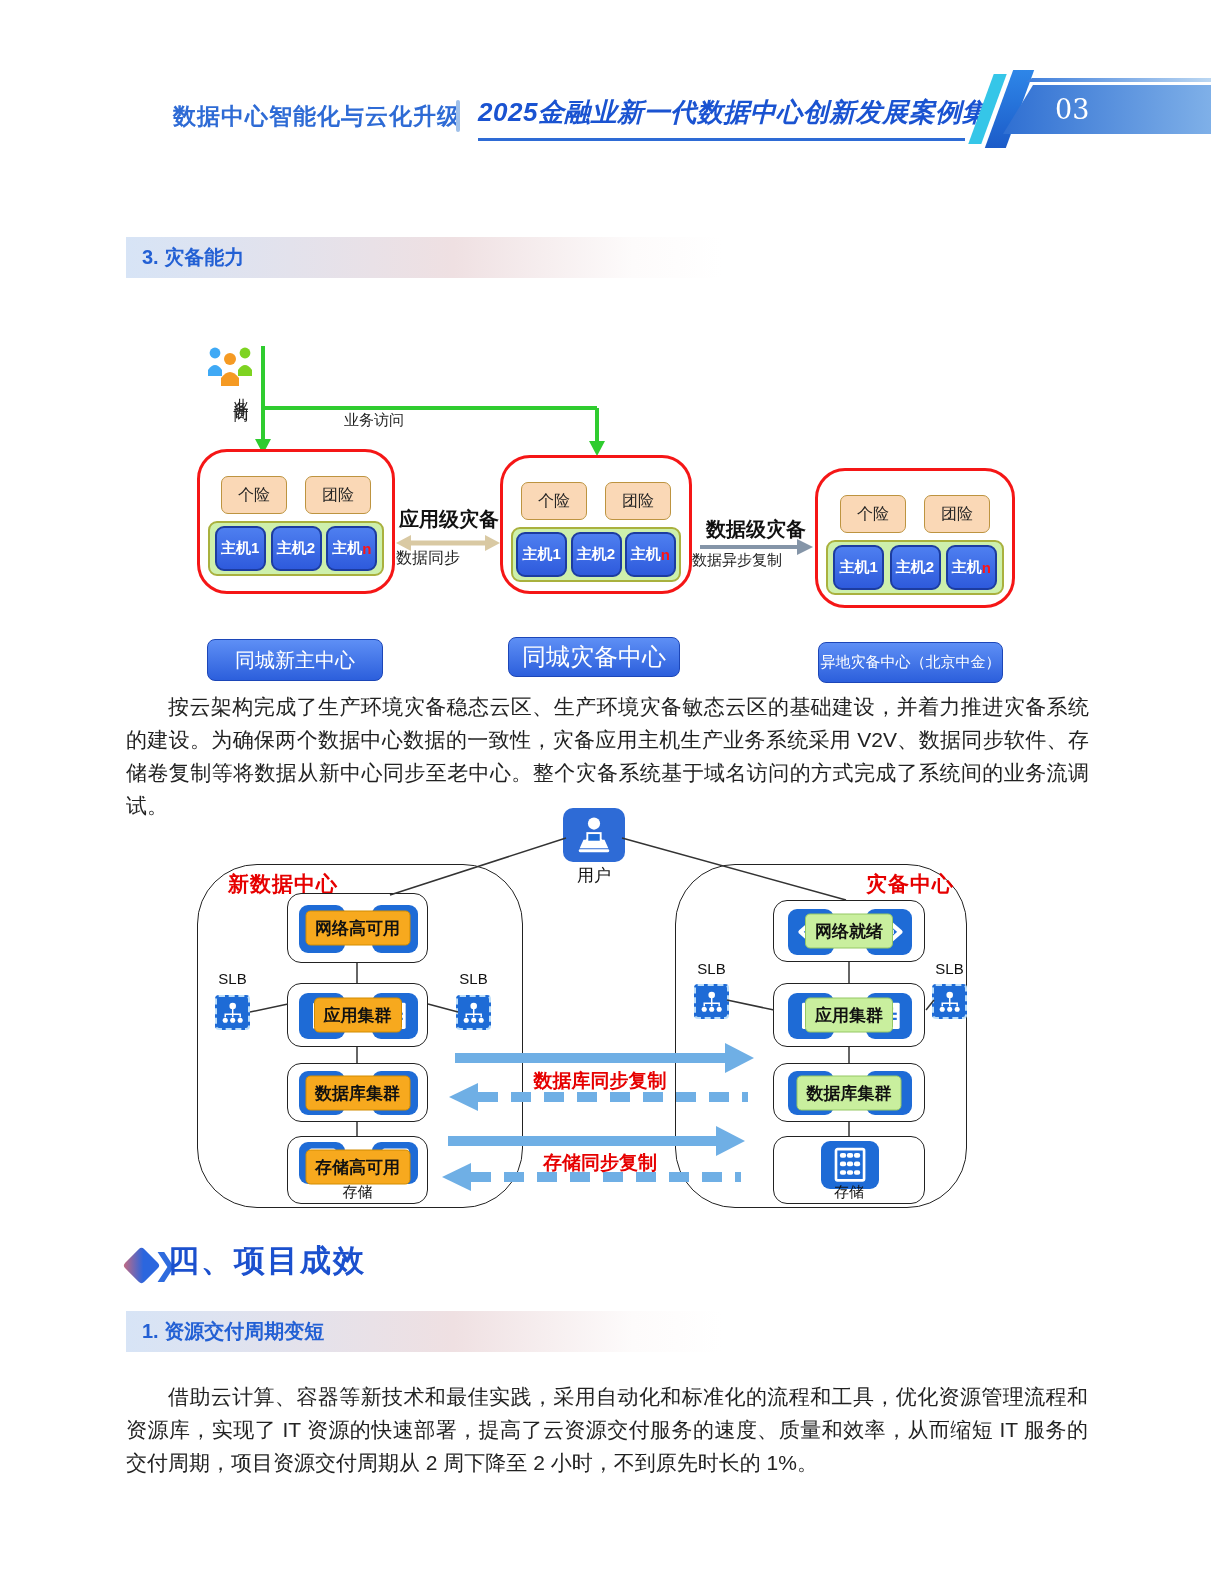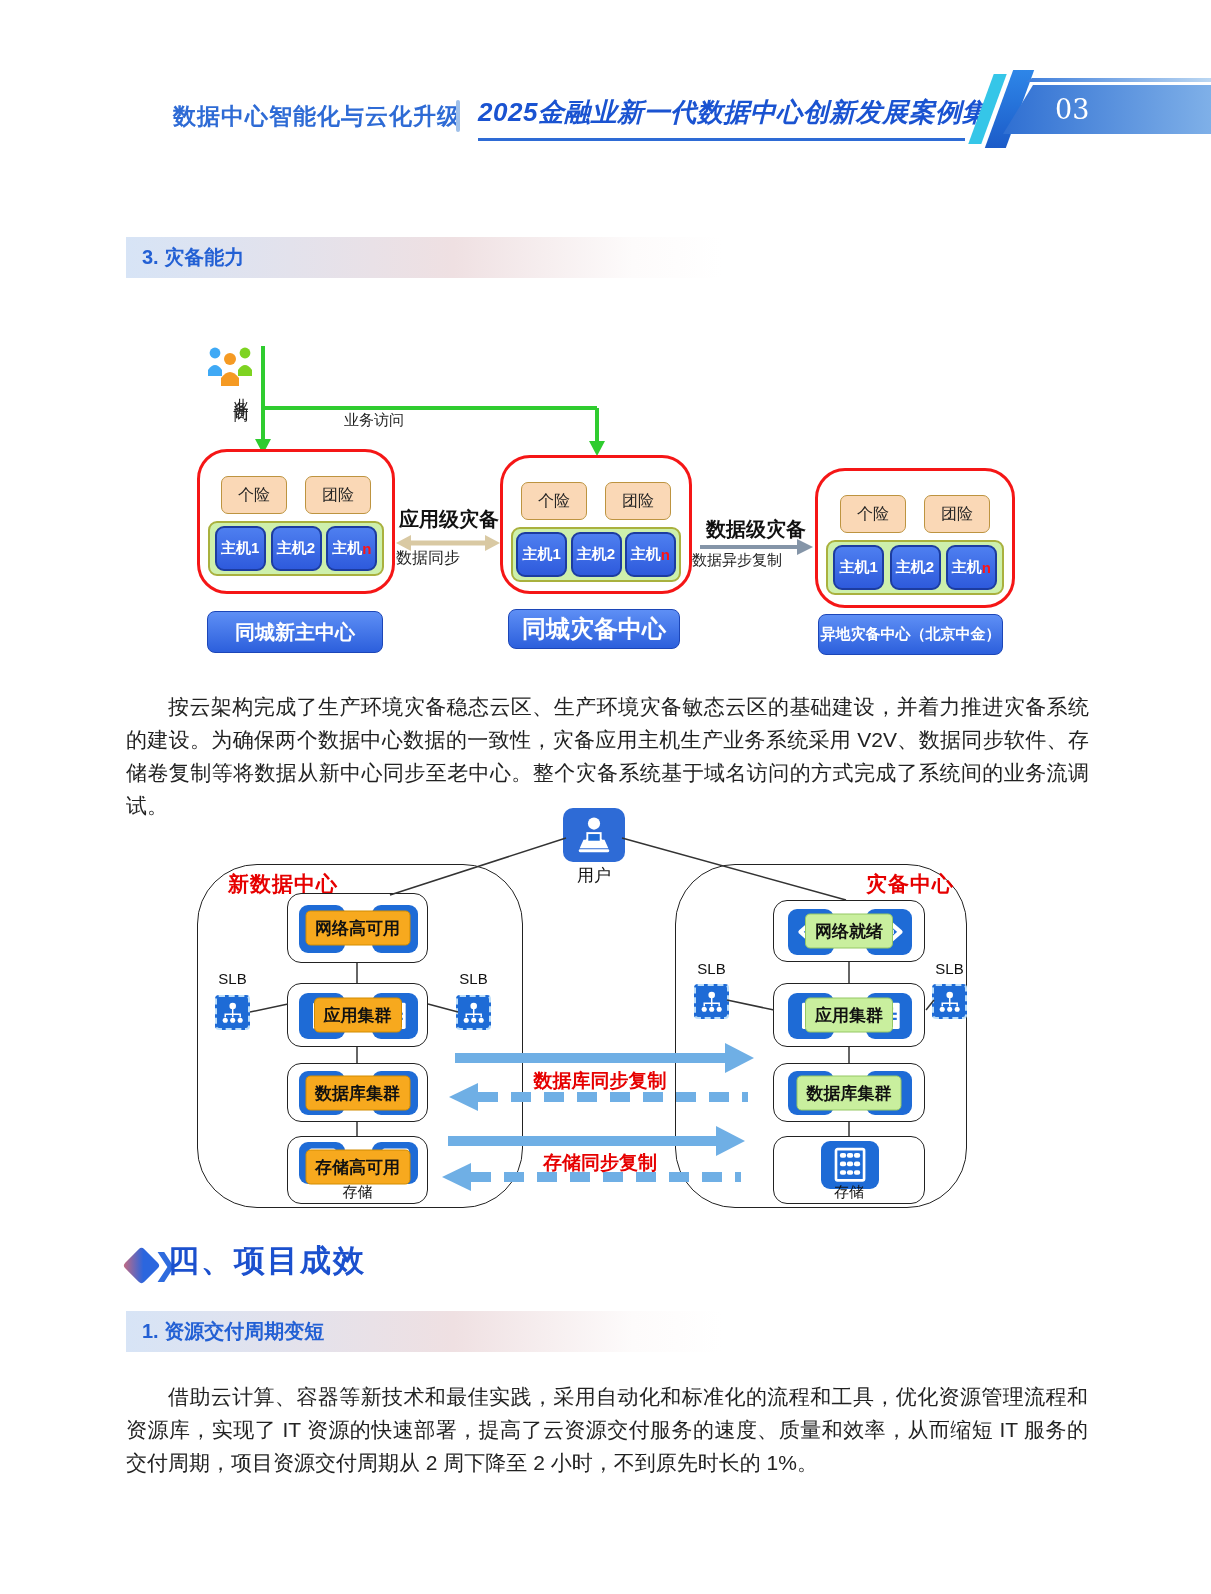--- a/index.html
+++ b/index.html
@@ -33,21 +33,21 @@
           display:flex;flex-direction:column;align-items:center;box-sizing:border-box;}
   .apps{display:flex;gap:18px;margin-top:24px;}
   .app{width:64px;height:36px;background:#FAD8B6;border:1.6px solid #BD9440;border-radius:7px;
        display:flex;align-items:center;justify-content:center;font-size:16px;color:#222;}
   .strip{margin-top:7px;width:calc(100% - 16px);height:55px;background:#CDF0AC;border:2px solid #A9B13E;
          border-radius:9px;display:flex;align-items:center;justify-content:space-evenly;box-sizing:border-box;}
   .host{width:51px;height:45px;background:linear-gradient(180deg,#4E7FF0,#2E5ADC);border:2px solid #1C3CA0;
         border-radius:9px;color:#fff;font-weight:bold;font-size:15px;display:flex;align-items:center;justify-content:center;box-sizing:border-box;}
   .host .n{color:#FF1414;font-weight:900;}
   .plate{position:absolute;background:linear-gradient(180deg,#5E8FF5,#2C5FDC);border:1.5px solid #1C46B8;
-         border-radius:8px;color:#fff;font-weight:bold;display:flex;align-items:center;justify-content:center;}
+         border-radius:8px;color:#fff;font-weight:normal;display:flex;align-items:center;justify-content:center;margin-top:28px;}
   .vlabel{writing-mode:vertical-rl;font-size:15px;letter-spacing:3px;color:#222;}
   .linktitle{font-weight:bold;font-size:20px;color:#111;text-align:center;}
   .linksub{font-size:16px;color:#222;}
 
   
   .bigbox{position:absolute;border:1.6px solid #222;border-radius:60px;background:#fff;box-sizing:border-box;}
   .dctitle{position:absolute;font-family:"DejaVu Serif",serif;font-weight:bold;font-size:21px;color:#E60000;letter-spacing:1px;}
   .row{position:absolute;background:#fff;border:1.6px solid #222;border-radius:14px;box-sizing:border-box;}
   .tile{position:absolute;background:#1E6BD6;border-radius:9px;display:flex;align-items:center;justify-content:center;}
   .tile svg{width:76%;height:78%;}

